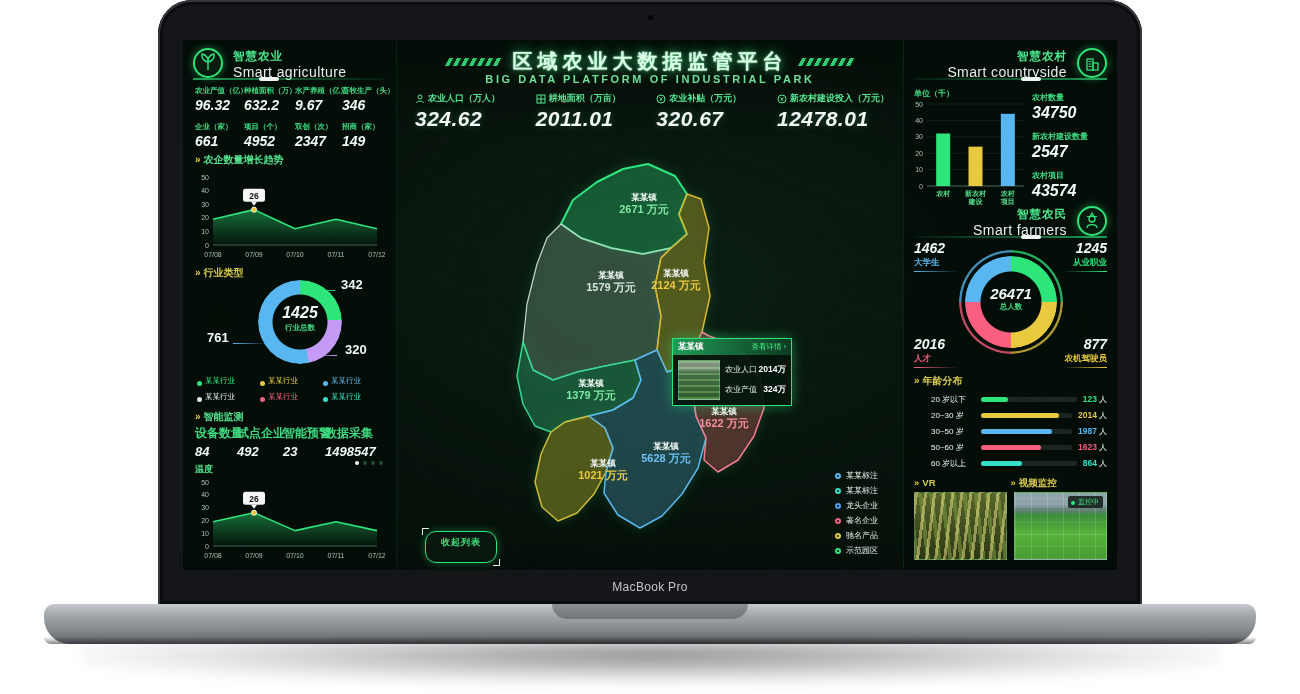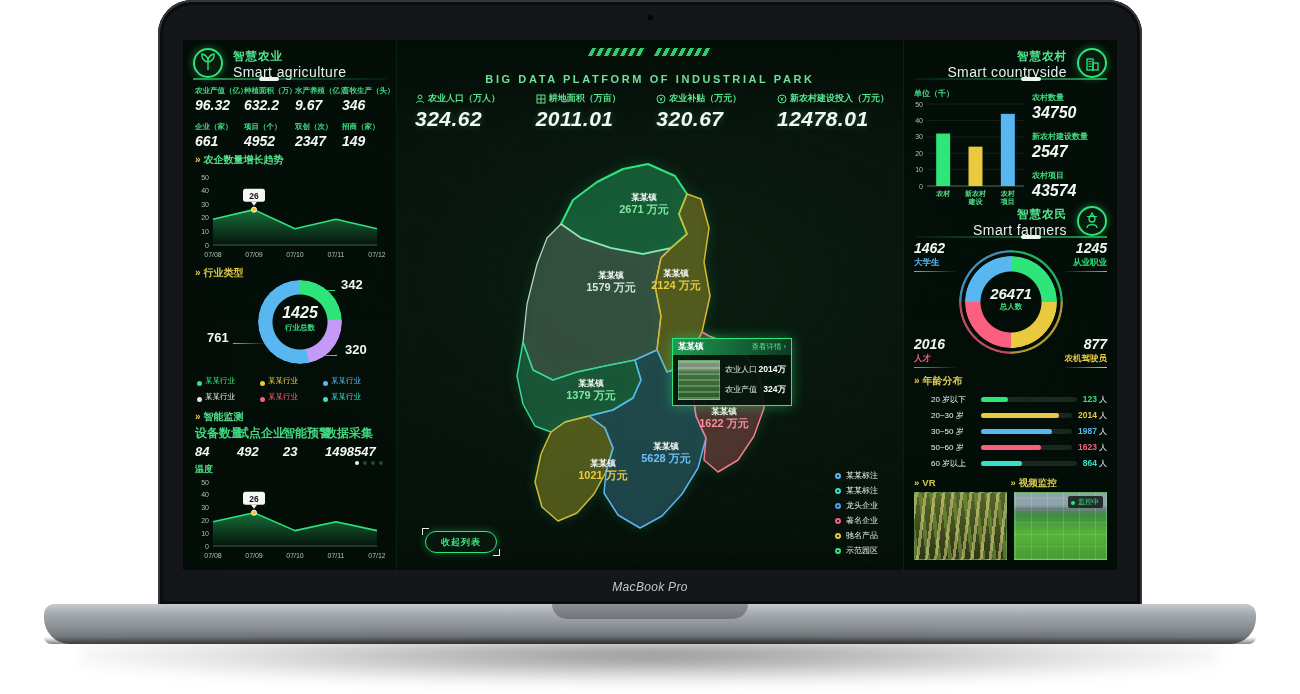--- a/index.html
+++ b/index.html
@@ -2,21 +2,21 @@
 <html><head>
 <meta charset="utf-8">
 <style>
   * { margin:0; padding:0; box-sizing:border-box; }
   body { width:1300px; height:694px; background:#ffffff; font-family:"Liberation Sans","DejaVu Sans",sans-serif; position:relative; overflow:hidden; }
 
   
   .lid { position:absolute; left:158px; top:0; width:984px; height:606px; background:#141619;
          border-radius:34px 34px 0 0; box-shadow: inset 0 0 0 2px #34373b, inset 0 0 0 5px #0b0c0d; }
   .cam { position:absolute; left:50%; top:15px; width:5px; height:5px; margin-left:-2px; border-radius:50%; background:#05070a; box-shadow:0 0 2px #000 inset; }
-  .brand { position:absolute; left:0; right:0; top:580px; text-align:center; color:#c3c6c9; font-size:12px; letter-spacing:.3px;font-style:italic; }
+  .brand { position:absolute; left:0; right:0; top:580px; text-align:center; color:#c3c6c9; font-size:12px; letter-spacing:.3px; }
   .base { position:absolute; left:44px; top:604px; width:1212px; height:40px;
           background:linear-gradient(180deg,#c6cace 0%,#a2a7ab 28%,#84898d 65%,#5e6367 100%);
           border-radius:10px 10px 26px 26px; }
   .base::before { content:""; position:absolute; left:50%; top:0; width:196px; height:15px; margin-left:-98px;
           background:linear-gradient(180deg,#8b8e92,#707579); border-radius:0 0 16px 16px; }
   .base::after { content:""; position:absolute; left:0; right:0; bottom:0; height:7px; border-radius:0 0 26px 26px;
           background:linear-gradient(180deg,rgba(30,32,35,0),rgba(30,32,35,.55)); }
   .floor-shadow { position:absolute; left:80px; top:640px; width:1140px; height:44px;
           background:radial-gradient(ellipse at 50% 35%, rgba(0,0,0,.42), rgba(0,0,0,.10) 55%, transparent 78%);
           filter:blur(6px); }
@@ -135,21 +135,21 @@
         background:linear-gradient(180deg,#7d917d 0 22%, #476f45 30%, #2f5a2f 100%),
                    repeating-linear-gradient(0deg, rgba(190,230,170,.35) 0 2px, transparent 2px 6px); background-blend-mode:overlay; }
   .tt-rows { flex:1; display:flex; flex-direction:column; justify-content:space-around; }
   .tt-r { display:flex; justify-content:space-between; font-size:8px; color:#d6e8dc; }
   .tt-r b { color:#fff; font-size:8.5px; }
 
   .map-legend { position:absolute; left:652px; top:428px; }
   .ml-item { display:flex; align-items:center; height:15px; font-size:8px; color:#e3eee7; }
   .ml-dot { width:6px; height:6px; border-radius:50%; border:2px solid #fff; margin-right:5px; background:rgba(4,18,10,.8); }
 
-  .collapse-btn { position:absolute; left:242px; top:491px; width:72px; height:22px; border:1px solid #2ee57a; border-radius:11px;
+  .collapse-btn { position:absolute; left:242px; top:491px; width:72px; height:32px; border:1px solid #2ee57a; border-radius:11px;
         color:#3fe37c; font-size:9px; font-weight:700; text-align:center; line-height:20px; letter-spacing:1px;
         background:rgba(8,28,16,.6); box-shadow:0 0 8px rgba(46,229,122,.35); cursor:pointer; }
   .collapse-btn::before { content:""; position:absolute; left:-4px; top:-4px; width:6px; height:6px; border-left:1.5px solid #dff2e6; border-top:1.5px solid #dff2e6; }
   .collapse-btn::after { content:""; position:absolute; right:-4px; bottom:-4px; width:6px; height:6px; border-right:1.5px solid #dff2e6; border-bottom:1.5px solid #dff2e6; }
 
   
   .cs-unit { position:absolute; left:10px; top:48px; font-size:8px; font-weight:700; color:#3fd97f; }
   .chart-bars { position:absolute; left:6px; top:58px; }
   .cs-stats { position:absolute; left:128px; top:52px; width:80px; }
   .cs-st { margin-bottom:9px; }
@@ -219,20 +219,21 @@
   <div class="cam"></div>
   <div class="brand">MacBook Pro</div>
 </div>
 
 <div class="screen">
   <div class="map-texture"></div>
   <div class="top-fade"></div>
 
   <div class="main-title-row">
     <div class="hz"></div>
+    <div class="main-title">区域农业大数据监管平台</div>
     <div class="hz"></div>
   </div>
   <div class="main-sub">BIG DATA PLATFORM OF INDUSTRIAL PARK</div>
 
   <div class="kpi-row">
     <div class="kpi">
       <div class="k-lb">
           <svg class="k-ic" viewBox="0 0 10 10">
             <circle cx="5" cy="3" r="2" fill="none" stroke="#58e892"></circle>
             <path d="M1.5 9 C1.5 6.5 8.5 6.5 8.5 9" fill="none" stroke="#58e892"></path>

